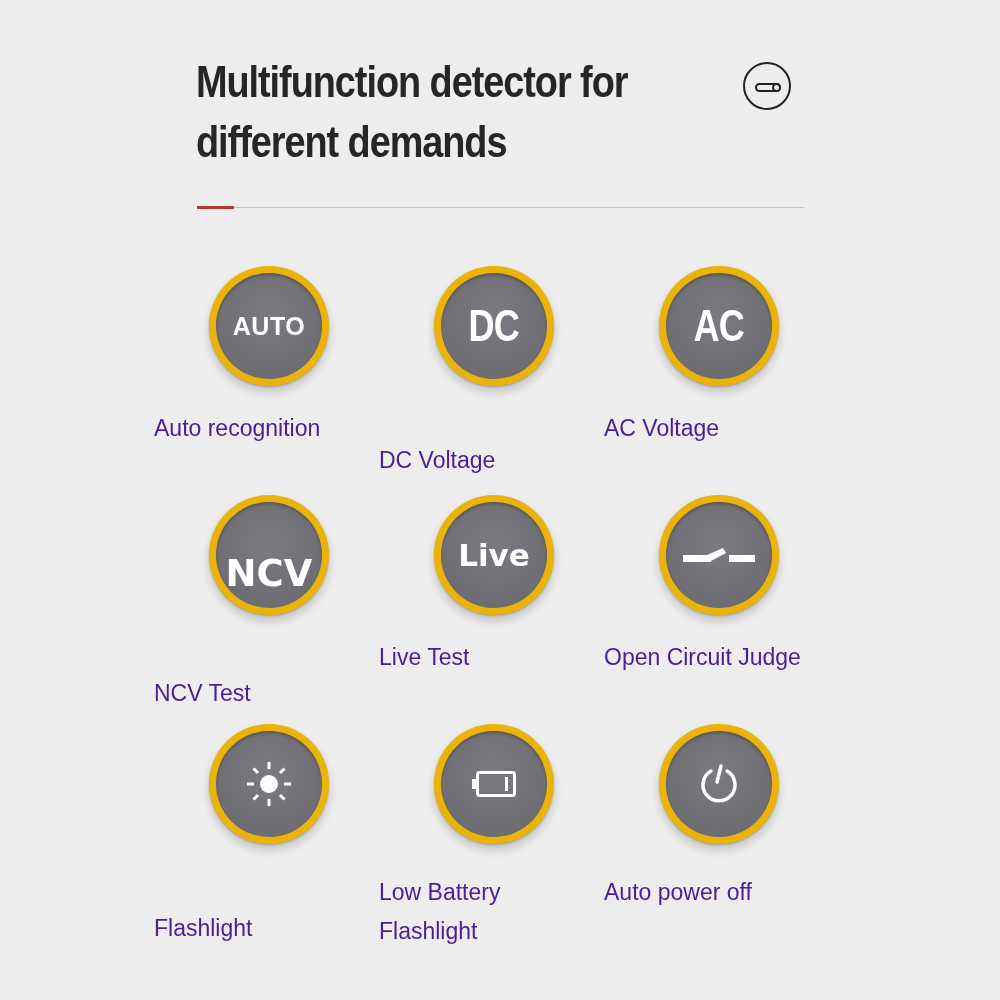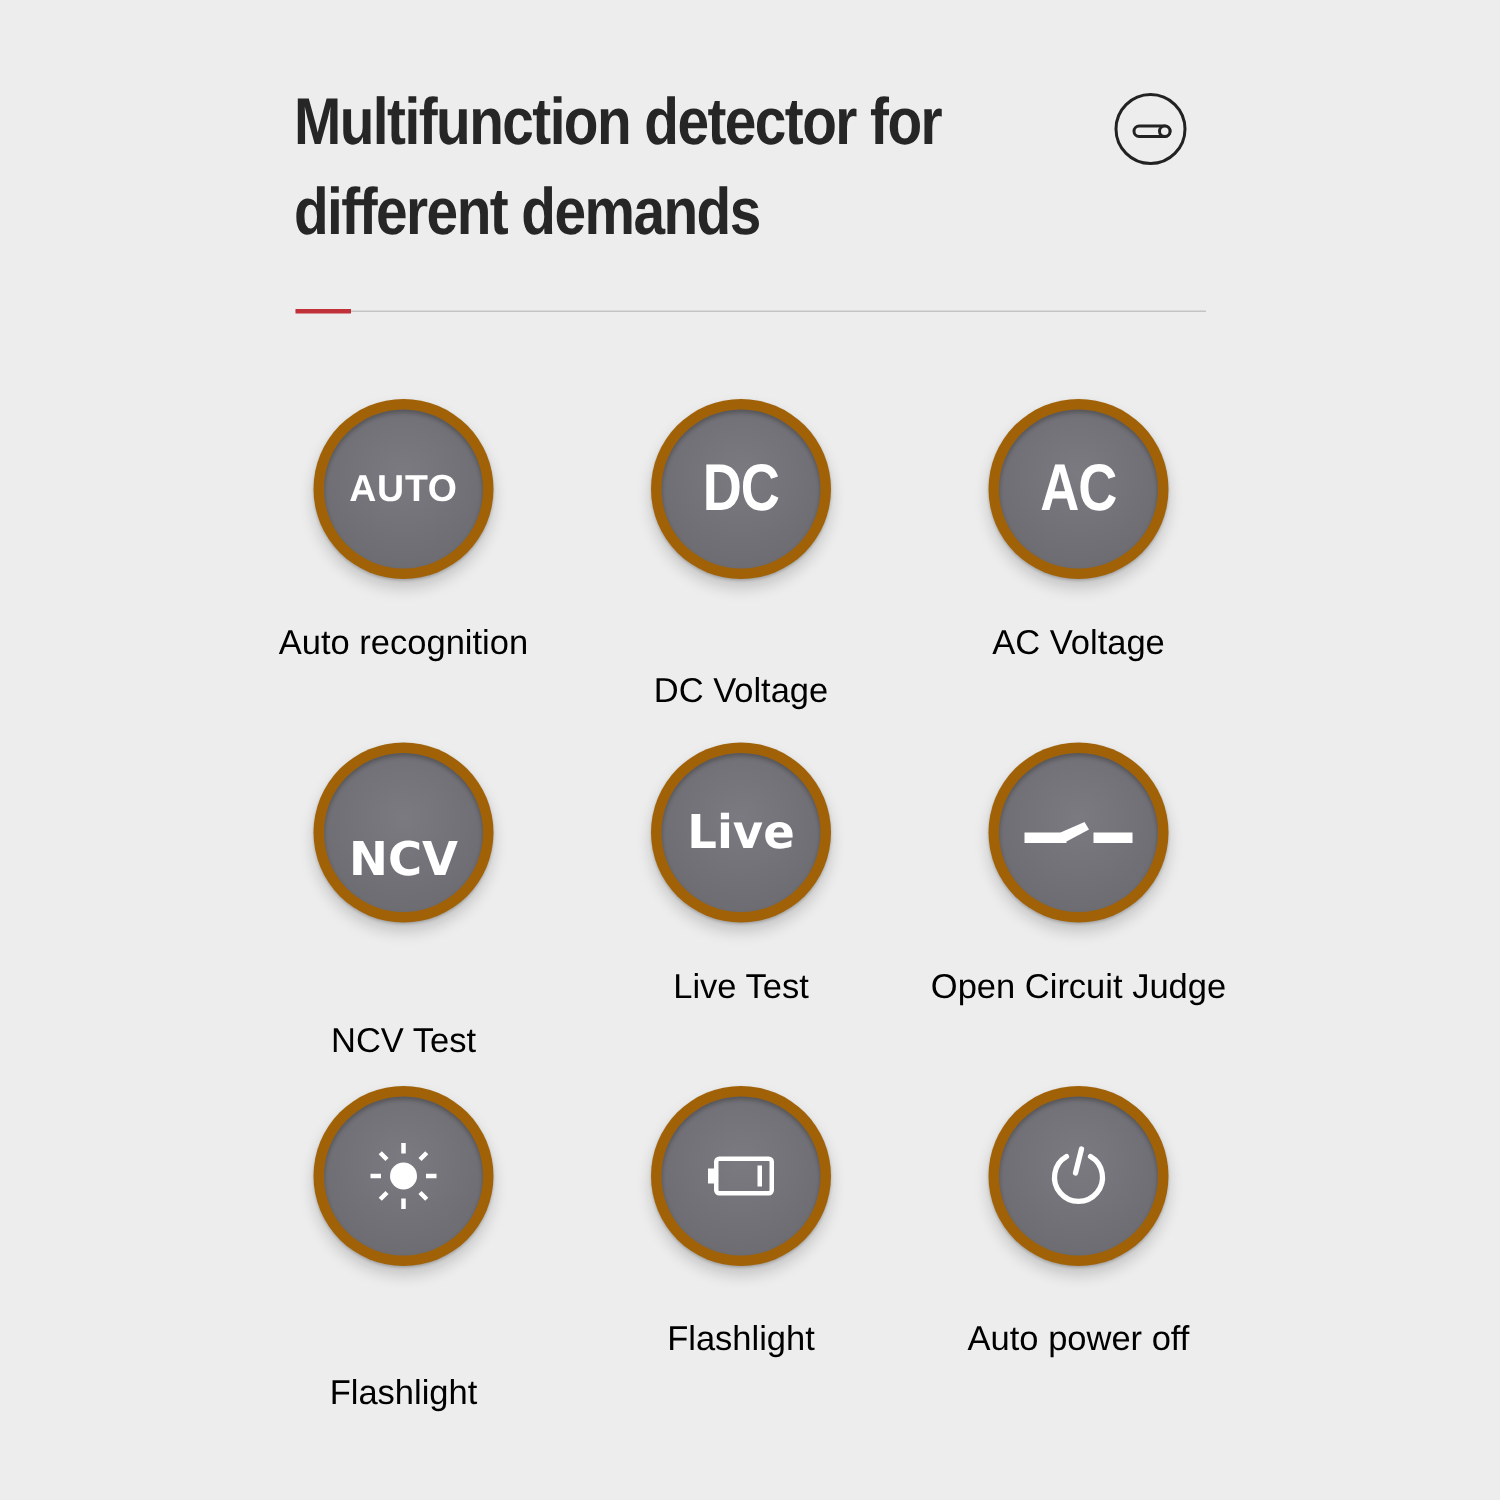--- a/index.html
+++ b/index.html
@@ -71,21 +71,21 @@
   .feature {
     position: absolute;
     width: 230px;
     text-align: center;
   }
   .badge {
     position: absolute;
     width: 120px;
     height: 120px;
     border-radius: 50%;
-    background: #a16207;
+    background: #eab308;
     box-shadow: 0 6px 10px rgba(0,0,0,0.18), 0 1px 2px rgba(0,0,0,0.2);
     text-decoration: underline;
   }
   .badge .inner {
     position: absolute;
     left: 7px;
     top: 7px;
     width: 106px;
     height: 106px;
     border-radius: 50%;
@@ -96,30 +96,30 @@
     justify-content: center;
     color: #fff;
   }
   .badge .glyph-text {
     font-family: "Liberation Sans", sans-serif;
     font-weight: bold;
     color: #fff;
   }
   .glyph-auto { font-size: 25px; letter-spacing: 0.5px; }
   .glyph-dc, .glyph-ac { font-size: 44px; transform: scaleX(0.82); letter-spacing: -1px; }
-  .glyph-ncv { font-family: "DejaVu Sans", sans-serif !important; font-size: 31px; margin-top: 36px; }
+  .glyph-ncv { font-family: "DejaVu Sans", sans-serif !important; font-size: 37px; margin-top: 36px; }
   .glyph-live { font-family: "DejaVu Sans", sans-serif !important; font-size: 31px; }
   .label {
     position: absolute;
     left: 0;
     width: 230px;
-    text-align: center;
+    text-align: left;
     font-size: 23px;
     line-height: 39px;
-    color: #000000;
+    color: #4c1d95;
   }
 </style>
 </head>
 <body>
 
 <h1 class="title">
   <span>Multifunction detector for</span>
   <span>different demands</span>
 </h1>
 
@@ -215,20 +215,21 @@
   <div class="badge" style="left:55px; top:0;">
     <div class="inner">
       <svg width="48" height="30" viewBox="0 0 48 30">
         <rect x="2" y="10" width="4" height="10" fill="#fff"></rect>
         <rect x="7.5" y="3.5" width="37" height="23" rx="2" fill="none" stroke="#fff" stroke-width="3"></rect>
         <rect x="35" y="8" width="3" height="14" fill="#fff"></rect>
       </svg>
     </div>
   </div>
   <div class="label" style="top:149px;">
+    <div>Low Battery</div>
     <div>Flashlight</div>
   </div>
 </div>
 
 <div class="feature" style="left:604px; top:724px;">
   <div class="badge" style="left:55px; top:0;">
     <div class="inner">
       <svg width="46" height="46" viewBox="0 0 46 46">
         <path d="M15 10 A16 16 0 1 0 31 10" fill="none" stroke="#fff" stroke-width="3.5" stroke-linecap="round"></path>
         <line x1="25" y1="5" x2="21" y2="21" stroke="#fff" stroke-width="3.5" stroke-linecap="round"></line>

